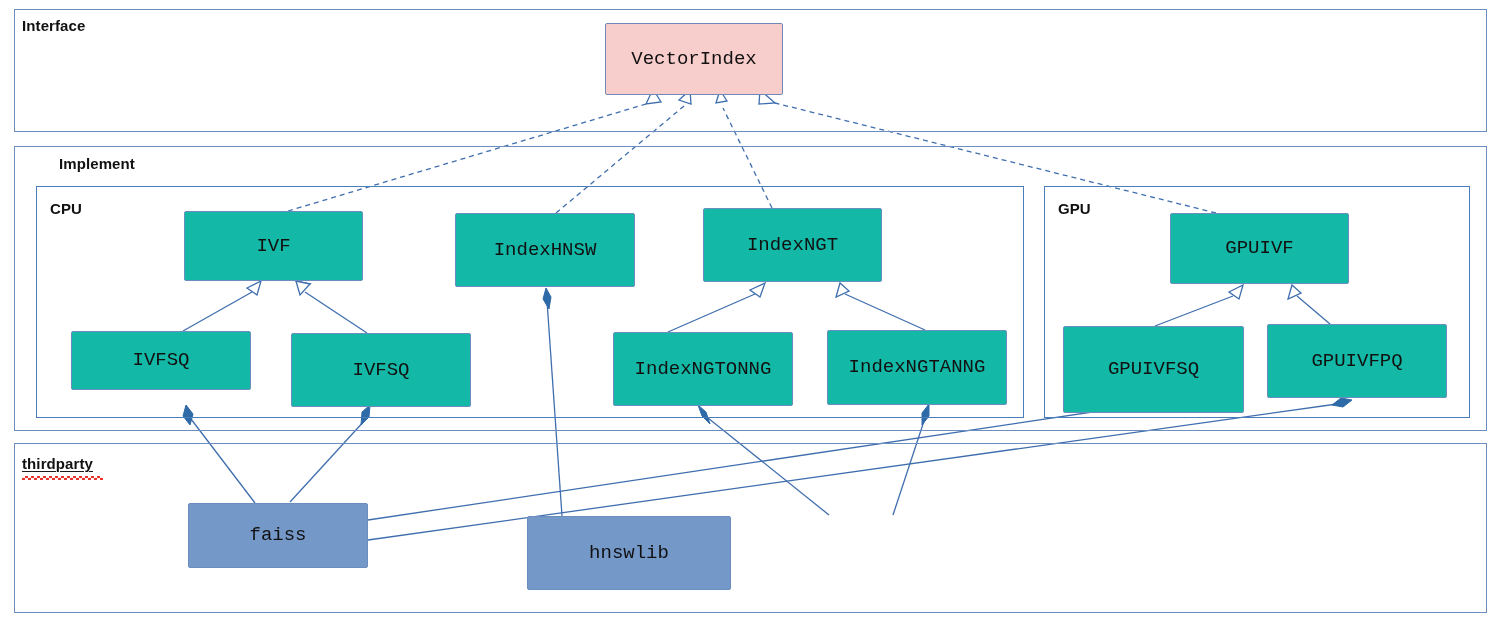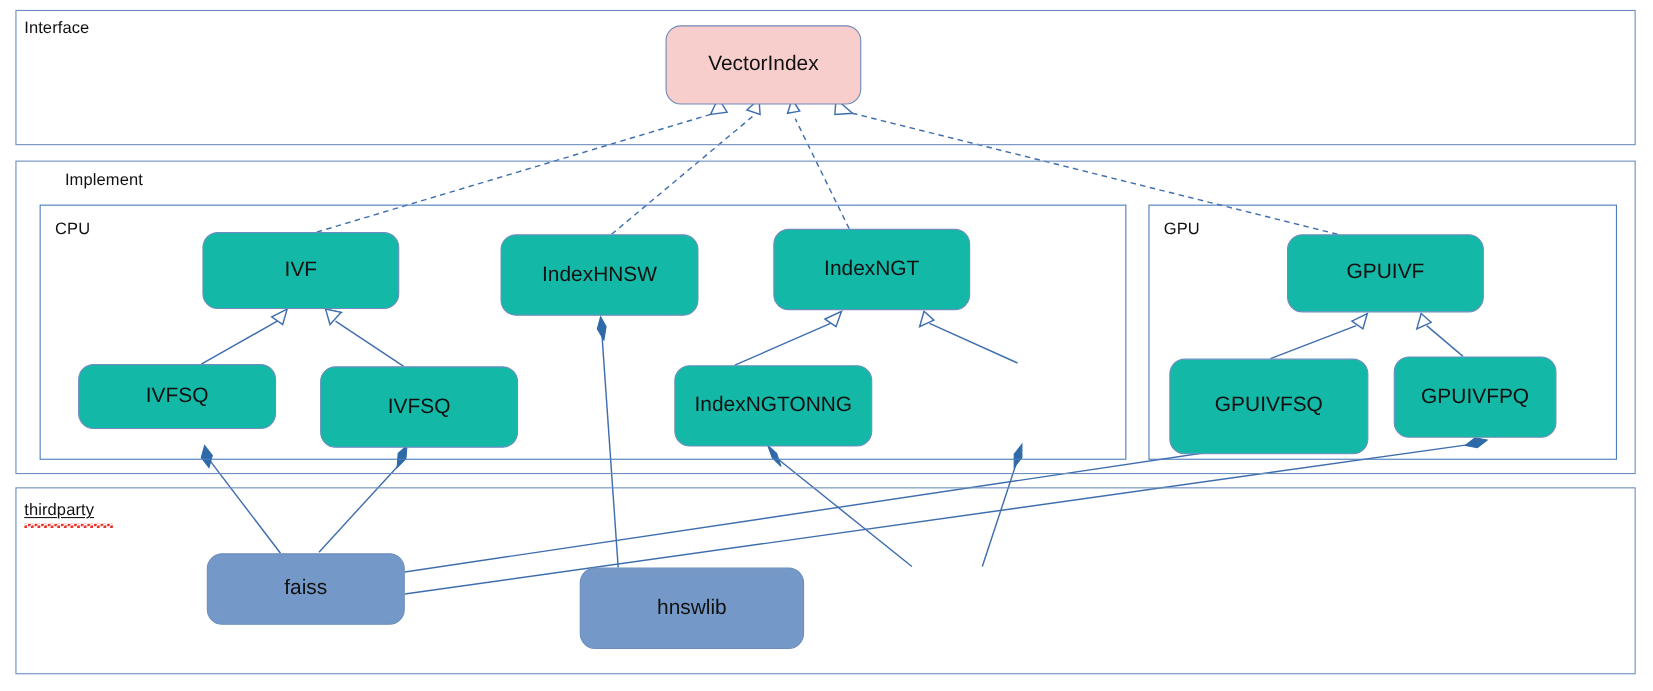--- a/index.html
+++ b/index.html
@@ -32,20 +32,21 @@
   .group.inner{
     border:1.2px solid #4a7ebb;
   }
   .group-label{
     position:absolute;
     font-family:"Liberation Sans", sans-serif;
     font-size:15px;
     color:#111111;
     white-space:nowrap;
     letter-spacing:0.1px;
+    font-weight:bold;
   }
   .group-label.misspelled{
     text-decoration:underline;
     text-decoration-color:#1a1a1a;
     text-decoration-thickness:1px;
     text-underline-offset:2px;
   }
   .squiggle{
     position:absolute;
     height:4px;
@@ -55,22 +56,22 @@
     background-size:6px 4px;
     background-repeat:repeat-x;
   }
   
   .node{
     position:absolute;
     box-sizing:border-box;
     display:flex;
     align-items:center;
     justify-content:center;
-    border-radius:14px;
-    font-family:Liberation Sans, sans-serif;
+    border-radius:2px;
+    font-family:Liberation Mono, monospace;
     font-size:19px;
     color:#111111;
     text-align:center;
     line-height:1.1;
     white-space:nowrap;
     z-index:3;
   }
   .node.iface{
     background:#f8cecc;
     border:1.3px solid #7089b8;
@@ -199,24 +200,27 @@
 
   <div class="node impl" style="left:71px;top:331px;width:180px;height:59px;">
     <span>IVFSQ</span>
   </div>
   <div class="node impl" style="left:291px;top:333px;width:180px;height:74px;">
     <span>IVFSQ</span>
   </div>
   <div class="node impl" style="left:613px;top:332px;width:180px;height:74px;">
     <span>IndexNGTONNG</span>
   </div>
+  <div class="node impl" style="left:827px;top:330px;width:180px;height:75px;">
+    <span>IndexNGTANNG</span>
+  </div>
   <div class="node impl" style="left:1063px;top:326px;width:181px;height:87px;">
     <span>GPUIVFSQ</span>
   </div>
-  <div class="node impl" style="left:1267px;top:324px;width:148px;height:74px;">
+  <div class="node impl" style="left:1267px;top:324px;width:180px;height:74px;">
     <span>GPUIVFPQ</span>
   </div>
 
   <div class="node thirdparty" style="left:188px;top:503px;width:180px;height:65px;">
     <span>faiss</span>
   </div>
   <div class="node thirdparty" style="left:486px;top:516px;width:204px;height:74px;margin-left:41px;">
     <span>hnswlib</span>
   </div>
 

